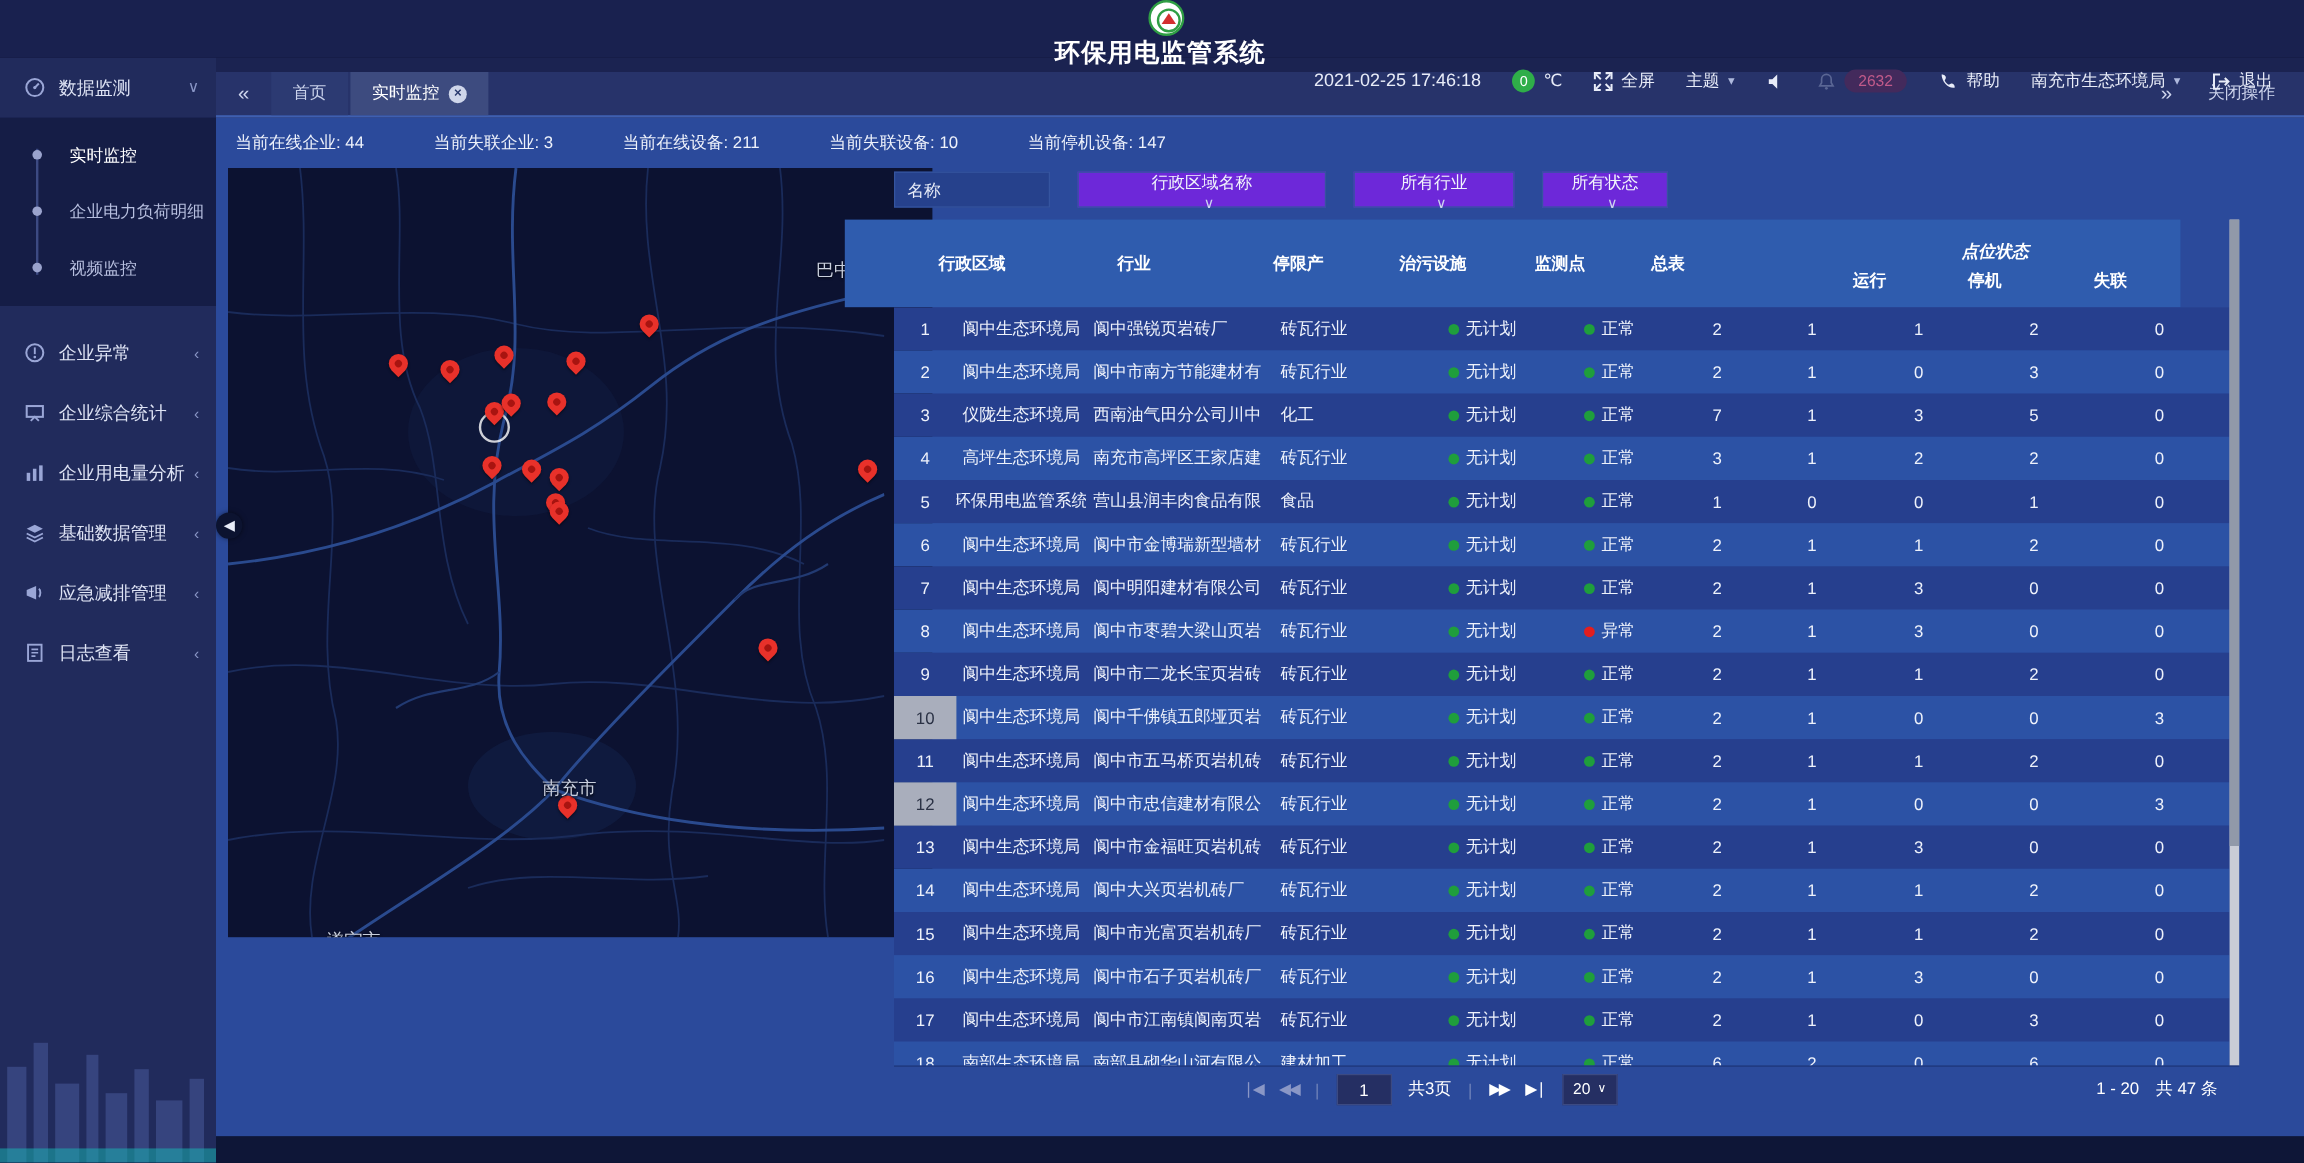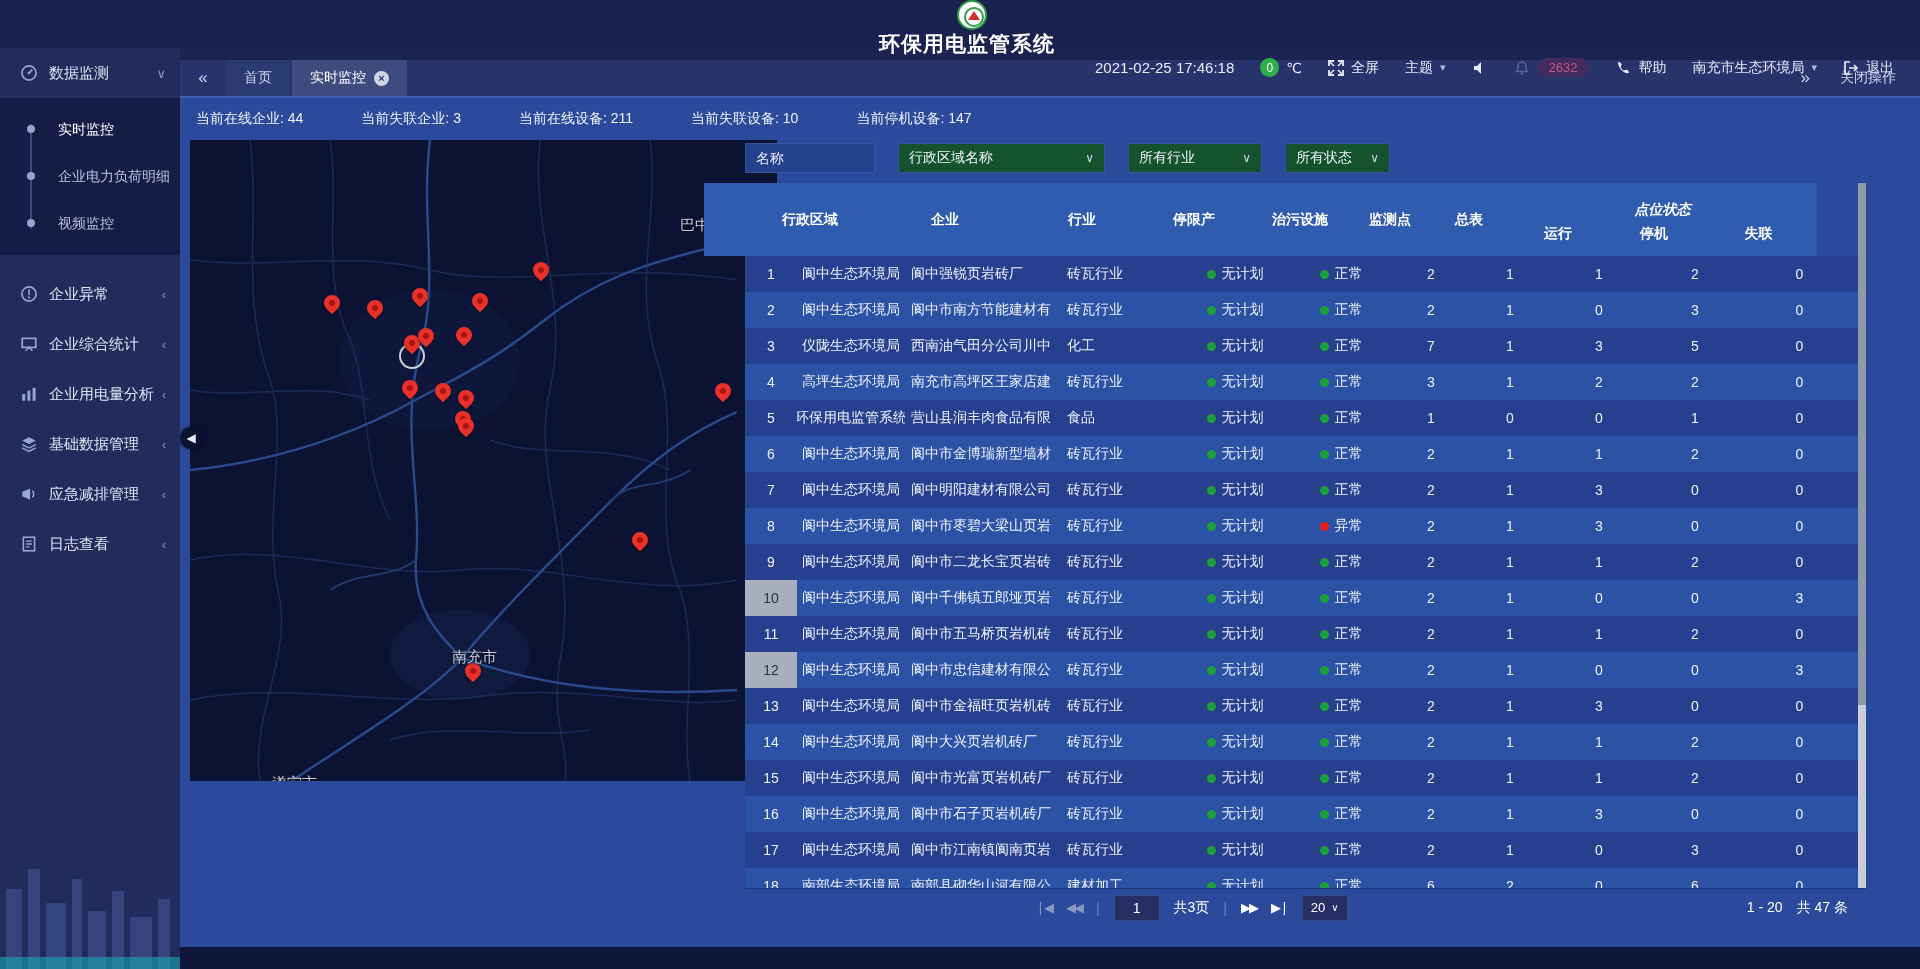--- a/index.html
+++ b/index.html
@@ -55,21 +55,21 @@
   .map-label{position:absolute;color:#c9cfdd;font-size:15px;text-shadow:0 1px 2px rgba(0,0,0,.8);}
   .pin{position:absolute;width:16px;height:16px;background:#e8312a;border-radius:50% 50% 50% 0;transform:rotate(-45deg);box-shadow:-1px 1px 2px rgba(0,0,0,.45);}
   .pin::after{content:"";position:absolute;width:6px;height:6px;background:#a81410;border-radius:50%;top:5px;left:5px;}
   .pin-ring{position:absolute;width:26px;height:26px;border:2px solid rgba(255,255,255,.8);border-radius:50%;}
   .collapse-btn{position:absolute;left:180px;top:427px;width:22px;height:22px;border-radius:50%;background:#0c1330;color:#e8ecf8;display:flex;align-items:center;justify-content:center;font-size:12px;z-index:15;cursor:pointer;box-shadow:0 0 4px rgba(0,0,0,.5);}
 
   
   .filter-row{position:absolute;left:745px;top:143px;display:flex;gap:23px;}
   .f-input{width:130px;height:30px;background:#26418c;border:1px solid #35549f;color:#fff;font-size:14px;padding:0 10px;outline:none;}
   .f-input::placeholder{color:#e8ecf8;opacity:1;}
-  .f-select{height:30px;background:#14532d;border:1px solid #35549f;display:flex;align-items:center;justify-content:space-between;padding:0 10px;font-size:14px;color:#f0f3fb;cursor:pointer;}
+  .f-select{height:30px;background:#6d28d9;border:1px solid #35549f;display:flex;align-items:center;justify-content:space-between;padding:0 10px;font-size:14px;color:#f0f3fb;cursor:pointer;flex-direction:column;}
   .f-select .sv{font-size:12px;color:#cdd6ef;margin-left:12px;}
   .w-region{width:207px;}.w-industry{width:134px;}.w-status{width:105px;}
 
   
   .thead{position:absolute;left:704px;top:183px;width:1113px;height:73px;background:#2f5cae;display:grid;grid-template-columns:52px 108px 162px 112px 112px 100px 80px 78px 100px 92px 117px;grid-template-rows:38px 35px;font-size:14px;font-weight:700;color:#fff;}
   .th{display:flex;align-items:center;justify-content:center;grid-row:1/3;}
   .th-group{grid-row:1/2;grid-column:9/12;display:flex;align-items:flex-end;justify-content:center;font-style:italic;padding-bottom:2px;}
   .th-sub{grid-row:2/3;display:flex;align-items:flex-start;justify-content:center;padding-top:4px;}
   .tbody{position:absolute;left:745px;top:256px;width:1113px;height:632px;overflow:hidden;}
   .trow{display:grid;grid-template-columns:52px 108px 162px 112px 112px 100px 80px 78px 100px 92px 117px;height:36px;font-size:14px;color:#eef2fb;cursor:pointer;}
@@ -351,21 +351,20 @@
     </div>
     <div class="f-select w-status">
       <span>所有状态</span>
         <span class="sv">∨</span>
     </div>
   </div>
 
   <div class="thead">
     <div class="th"></div>
     <div class="th">行政区域</div>
-    <div class="th">企业</div>
     <div class="th">行业</div>
     <div class="th">停限产</div>
     <div class="th">治污设施</div>
     <div class="th">监测点</div>
     <div class="th">总表</div>
     <div class="th-group">点位状态</div>
     <div class="th-sub" style="grid-column:9">运行</div>
     <div class="th-sub" style="grid-column:10">停机</div>
     <div class="th-sub" style="grid-column:11">失联</div>
   </div>

